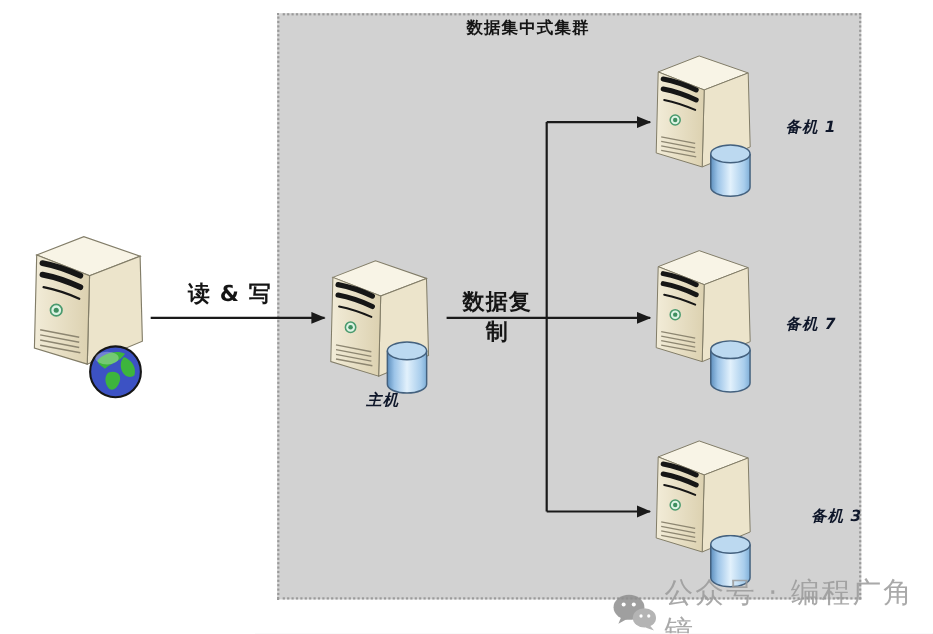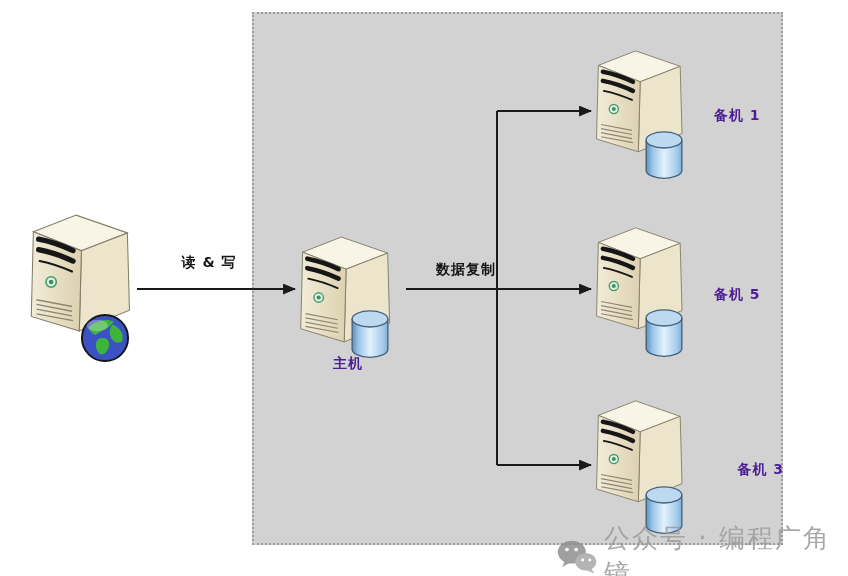--- a/index.html
+++ b/index.html
@@ -10,28 +10,28 @@
   .cluster-box{
     position:absolute;left:252px;top:12px;width:527px;height:529px;
     background:#d2d2d2;border:2px dotted #9a9a9a;z-index:0;
   }
   .cluster-title{
     position:absolute;left:252px;top:16px;width:456px;text-align:center;
     font-size:15px;font-weight:bold;color:#151515;z-index:2;letter-spacing:1px;
   }
   .connectors{position:absolute;left:0;top:0;z-index:1;}
   .edge-label{
-    position:absolute;font-size:14px;font-weight:bold;color:#151515;
+    position:absolute;font-size:20px;font-weight:bold;color:#151515;
     text-align:center;z-index:2;letter-spacing:1px;
   }
   .node-icon{position:absolute;z-index:2;}
   .node-overlay{position:absolute;z-index:3;}
   .node-label{
-    position:absolute;font-size:14px;font-weight:bold;color:#4c1d95;
-    text-align:center;z-index:3;letter-spacing:1px;
+    position:absolute;font-size:14px;font-weight:bold;color:#0f172a;
+    text-align:center;z-index:3;letter-spacing:1px;font-style:italic;
   }
   .watermark{
     position:absolute;left:556px;top:521px;display:flex;align-items:center;
     z-index:4;opacity:0.85;
   }
   .watermark-text{
     font-size:26px;color:#9b9b9b;letter-spacing:2px;margin-left:6px;
     font-family:"DejaVu Sans","Liberation Sans",sans-serif;
   }
   .hidden-defs{position:absolute;width:0;height:0;overflow:hidden;}
@@ -93,31 +93,32 @@
       <path d="M40,34 L44,39 L35,36 z" fill="#a7a7a7"></path>
       <circle cx="30.5" cy="24" r="1.7" fill="#ffffff"></circle>
       <circle cx="38.5" cy="24" r="1.7" fill="#ffffff"></circle>
     </symbol>
   </defs>
 </svg>
 
 <div class="canvas">
 
   <div class="cluster-box"></div>
+  <div class="cluster-title">数据集中式集群</div>
 
   <svg class="connectors" width="848" height="576" viewBox="0 0 848 576">
     <line x1="137" y1="289" x2="295" y2="289" stroke="#1a1a1a" stroke-width="2" marker-end="url(#arrowHead)"></line>
     <line x1="406" y1="289" x2="591" y2="289" stroke="#1a1a1a" stroke-width="2" marker-end="url(#arrowHead)"></line>
     <line x1="497" y1="111" x2="497" y2="465" stroke="#1a1a1a" stroke-width="2"></line>
     <line x1="497" y1="111" x2="591" y2="111" stroke="#1a1a1a" stroke-width="2" marker-end="url(#arrowHead)"></line>
     <line x1="497" y1="465" x2="591" y2="465" stroke="#1a1a1a" stroke-width="2" marker-end="url(#arrowHead)"></line>
   </svg>
 
   <div class="edge-label" style="left:169px;top:254px;width:80px;">读 &amp; 写</div>
-  <div class="edge-label" style="left:426px;top:261px;width:80px;">数据复制</div>
+  <div class="edge-label" style="left:412px;top:261px;width:80px;">数据复制</div>
 
   <svg class="node-icon" style="left:26px;top:212px;" width="115" height="141">
       <use href="#serverTower"></use>
     </svg>
   <svg class="node-overlay" style="left:80px;top:313px;" width="50" height="50">
       <use href="#globeIcon"></use>
     </svg>
 
   <svg class="node-icon" style="left:296px;top:234px;" width="104" height="128">
       <use href="#serverTower"></use>
@@ -134,21 +135,21 @@
       <use href="#dbCylinder"></use>
     </svg>
   <div class="node-label" style="left:714px;top:107px;width:70px;text-align:left;">备机 1</div>
 
   <svg class="node-icon" style="left:592px;top:225px;" width="100" height="123">
       <use href="#serverTower"></use>
     </svg>
   <svg class="node-overlay" style="left:644px;top:309px;" width="40" height="50">
       <use href="#dbCylinder"></use>
     </svg>
-  <div class="node-label" style="left:714px;top:286px;width:70px;text-align:left;">备机 5</div>
+  <div class="node-label" style="left:714px;top:286px;width:70px;text-align:left;">备机 7</div>
 
   <svg class="node-icon" style="left:592px;top:398px;" width="100" height="123">
       <use href="#serverTower"></use>
     </svg>
   <svg class="node-overlay" style="left:644px;top:486px;" width="40" height="50">
       <use href="#dbCylinder"></use>
     </svg>
   <div class="node-label" style="left:714px;top:461px;width:70px;text-align:right;">备机 3</div>
 
   <div class="watermark">

